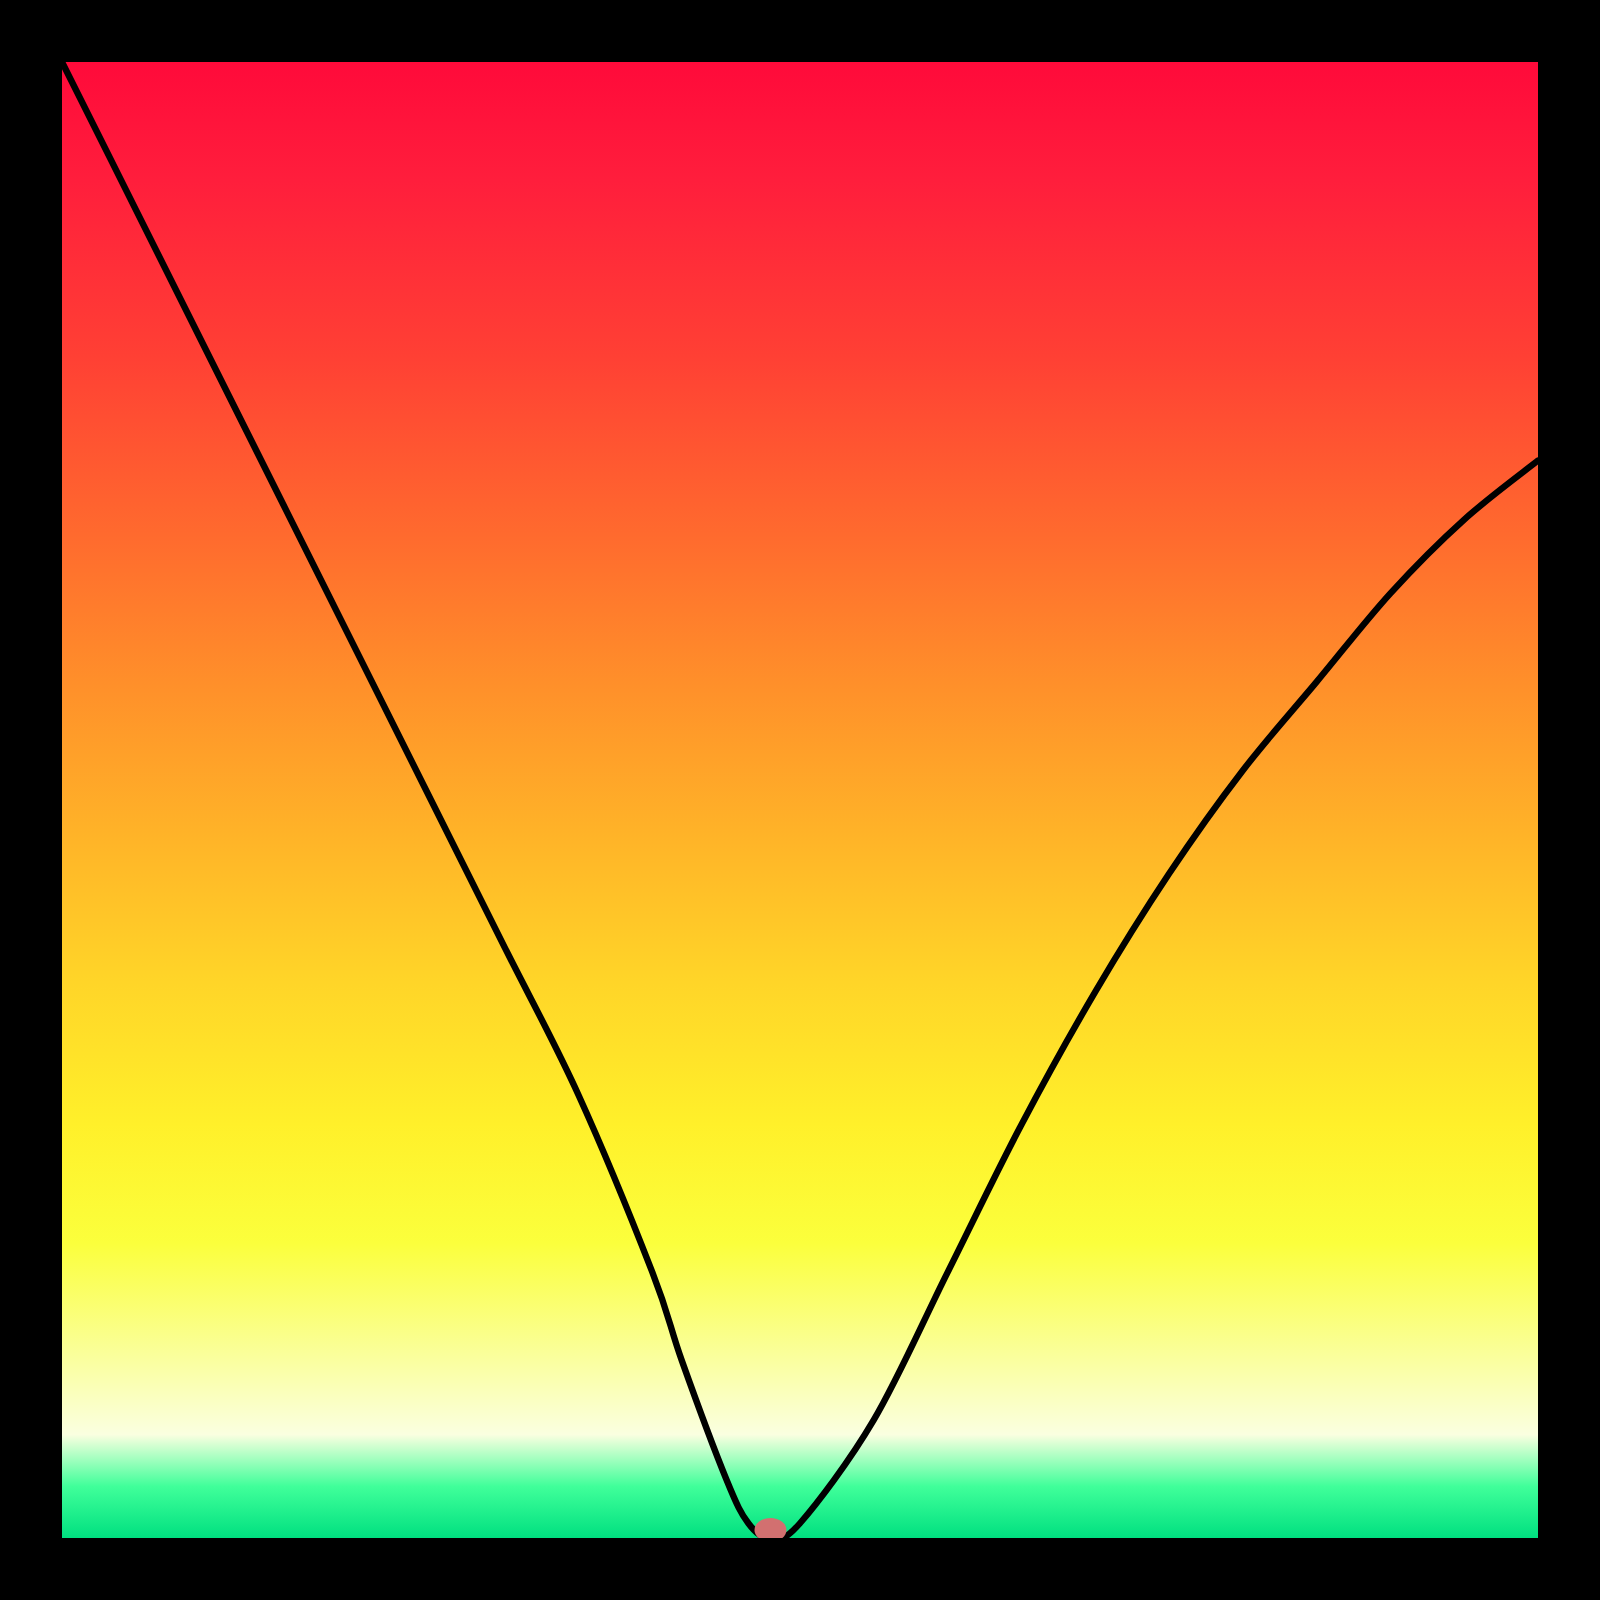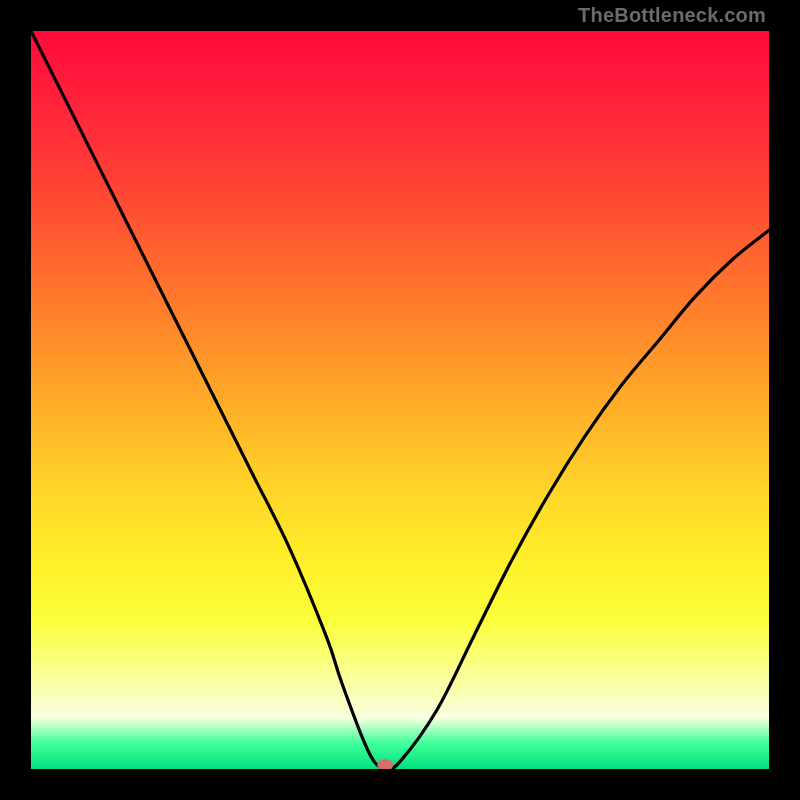--- a/index.html
+++ b/index.html
@@ -73,14 +73,13 @@
   <div class="plot-area">
     <div class="gradient"></div>
 
     <svg class="curve" width="738" height="738" viewBox="0 0 738 738">
 
       <path id="curve-path" d="M 0.00 0.00 C 6.15 12.30, 24.60 49.20, 36.90 73.80 C 49.20 98.40, 61.50 123.00, 73.80 147.60 C 86.10 172.20, 98.40 196.80, 110.70 221.40 C 123.00 246.00, 135.30 270.60, 147.60 295.20 C 159.90 319.80, 172.20 344.40, 184.50 369.00 C 196.80 393.60, 209.10 418.20, 221.40 442.80 C 233.70 467.40, 246.00 489.54, 258.30 516.60 C 270.60 543.66, 286.59 583.02, 295.20 605.16 C 303.81 627.30, 303.81 632.22, 309.96 649.44 C 316.11 666.66, 326.56 694.95, 332.10 708.48 C 337.64 722.01, 339.48 725.70, 343.17 730.62 C 346.86 735.54, 349.94 738.00, 354.24 738.00 C 358.55 738.00, 360.39 740.46, 369.00 730.62 C 377.61 720.78, 393.60 699.87, 405.90 678.96 C 418.20 658.05, 430.50 629.76, 442.80 605.16 C 455.10 580.56, 467.40 554.73, 479.70 531.36 C 492.00 507.99, 504.30 485.85, 516.60 464.94 C 528.90 444.03, 541.20 424.35, 553.50 405.90 C 565.80 387.45, 578.10 370.23, 590.40 354.24 C 602.70 338.25, 615.00 324.72, 627.30 309.96 C 639.60 295.20, 651.90 279.21, 664.20 265.68 C 676.50 252.15, 688.80 239.85, 701.10 228.78 C 713.40 217.71, 731.85 204.18, 738.00 199.26" stroke="#000" stroke-width="3.2" fill="none" stroke-linecap="round" stroke-linejoin="round"></path>
       <ellipse id="marker-dot" cx="354.24" cy="734" rx="8" ry="6" fill="#d27070"></ellipse>
     </svg>
   </div>
 
-  <div class="watermark">TheBottleneck.com</div>
 </div>
 
 </body></html>

